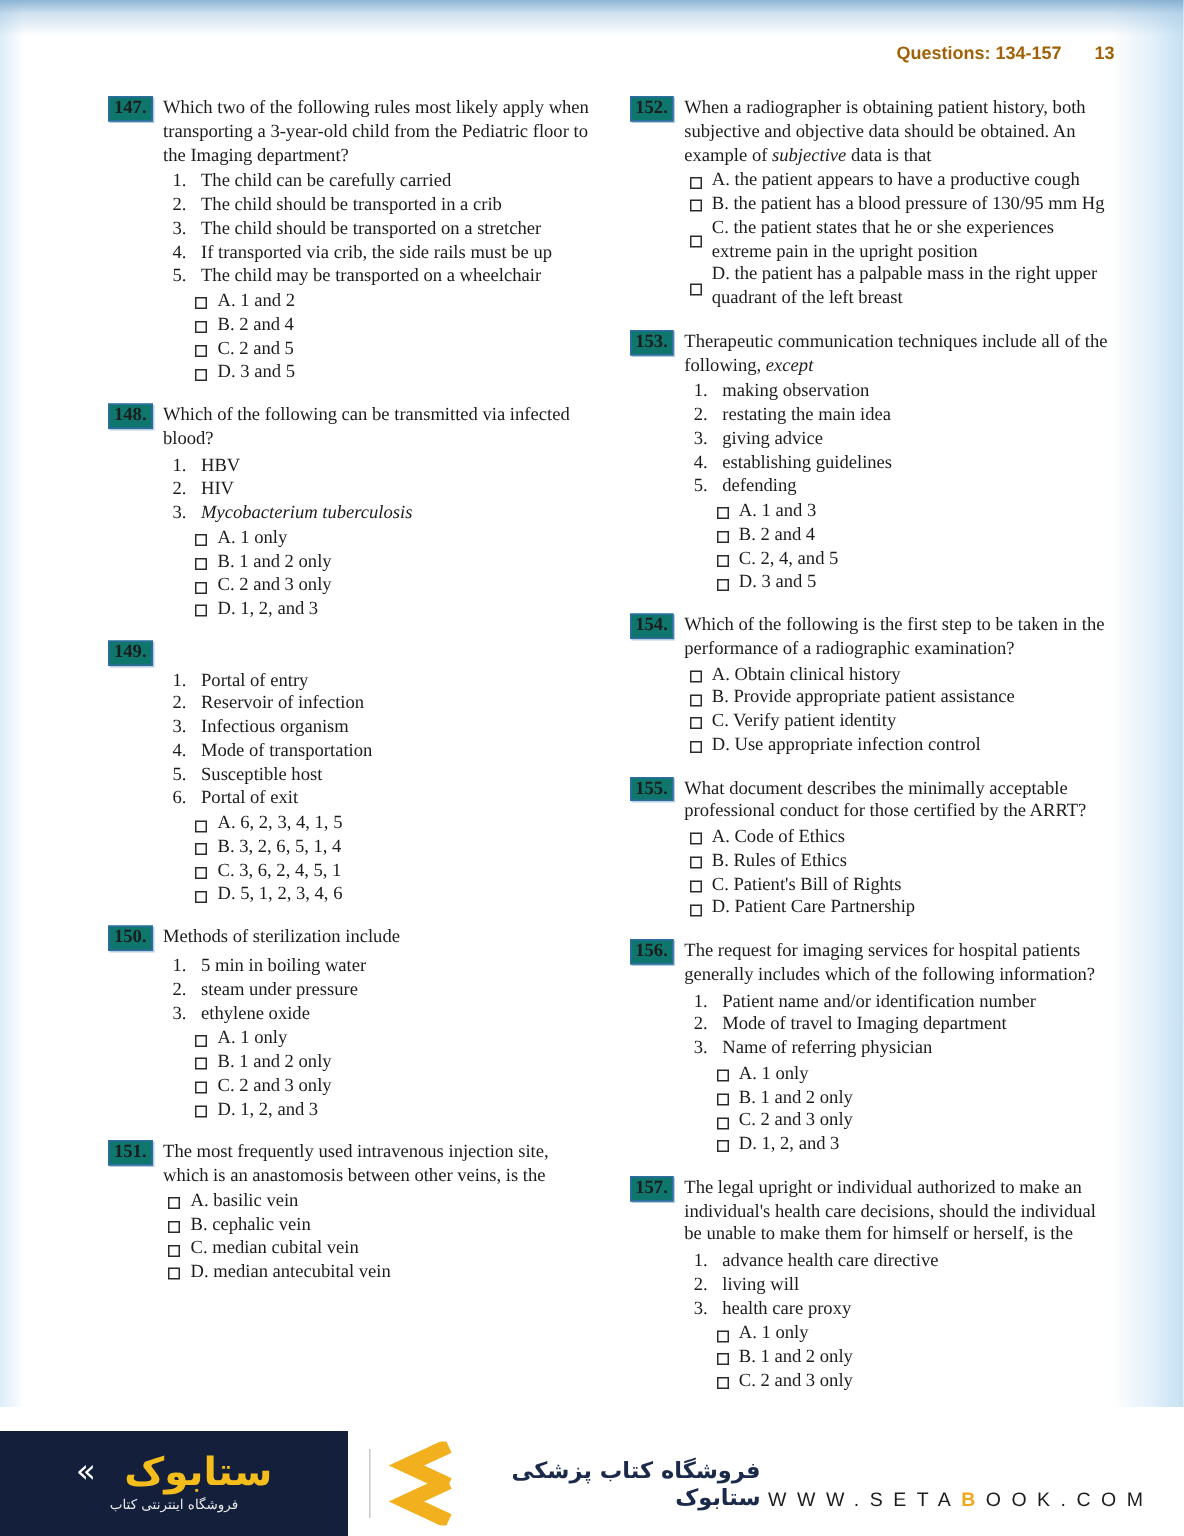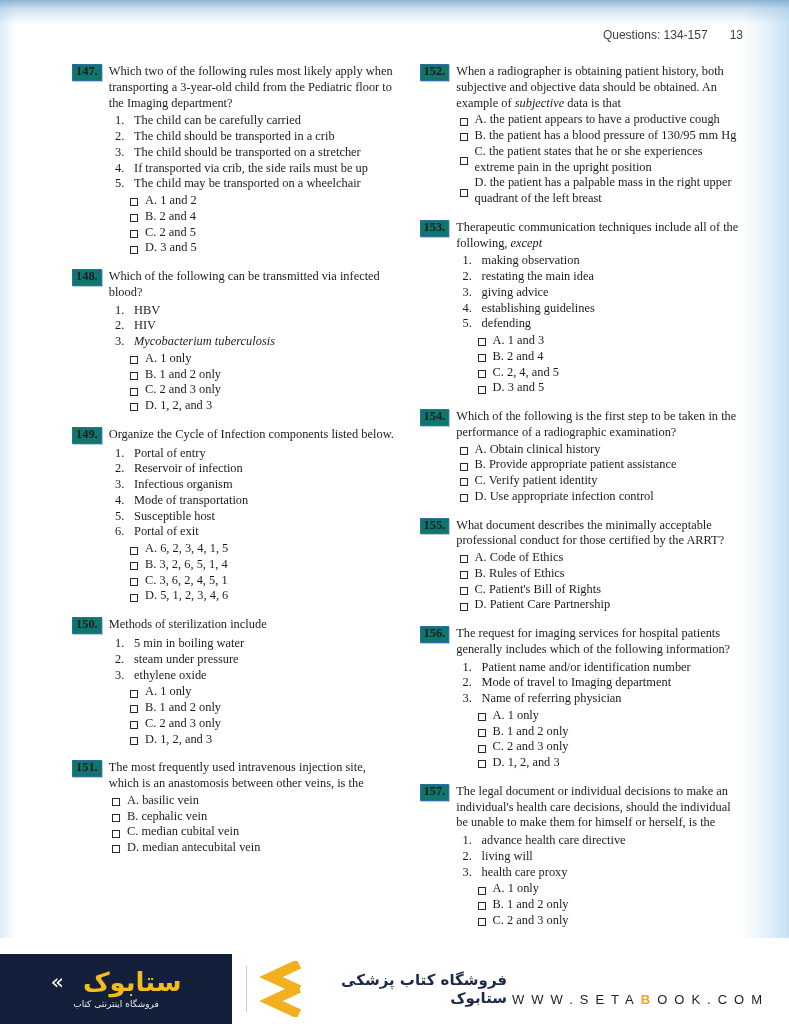--- a/index.html
+++ b/index.html
@@ -19,21 +19,21 @@
     pointer-events: none;
     background-image:
       linear-gradient(to bottom, rgba(122,168,205,0.85) 0px, rgba(160,196,224,0.5) 9px, rgba(255,255,255,0) 24px),
       linear-gradient(to left,  rgba(188,219,240,0.85) 0px, rgba(205,229,245,0.55) 22px, rgba(255,255,255,0) 48px),
       linear-gradient(to right, rgba(205,229,245,0.7) 0px, rgba(255,255,255,0) 16px);
   }
 
   .page-header {
     position: absolute; top: 28px; right: 46px;
     font-family: "Liberation Sans", sans-serif;
-    font-weight: normal; font-size: 12px; color: #404040;
+    font-weight: bold; font-size: 12px; color: #a16207;
     display: flex; gap: 22px;
   }
 
   .content {
     position: absolute; top: 64px; left: 72px; width: 673px;
     display: flex; gap: 22px;
   }
   .col { flex: 1; font-size: 12.4px; line-height: 1.27; }
 
   .q { margin-bottom: 13px; }
@@ -197,21 +197,20 @@
           </div>
           <div class="choice">
             <span class="checkbox"></span>
             <span class="choice-text">D. 1, 2, and 3</span>
           </div>
         </div>
       </div>
       <div class="q">
         <div class="q-head">
           <span class="q-num">149.</span>
-          <span class="q-text">Organize the Cycle of Infection components listed below.</span>
         </div>
         <div class="q-items">
           <div class="item">
             <span class="item-num">1.</span>
             <span class="item-text">Portal of entry</span>
           </div>
           <div class="item">
             <span class="item-num">2.</span>
             <span class="item-text">Reservoir of infection</span>
           </div>
@@ -467,21 +466,21 @@
           </div>
           <div class="choice">
             <span class="checkbox"></span>
             <span class="choice-text">D. 1, 2, and 3</span>
           </div>
         </div>
       </div>
       <div class="q">
         <div class="q-head">
           <span class="q-num">157.</span>
-          <span class="q-text">The legal document or individual decisions to make an individual's health care decisions, should the individual be unable to make them for himself or herself, is the</span>
+          <span class="q-text">The legal upright or individual authorized to make an individual's health care decisions, should the individual be unable to make them for himself or herself, is the</span>
         </div>
         <div class="q-items">
           <div class="item">
             <span class="item-num">1.</span>
             <span class="item-text">advance health care directive</span>
           </div>
           <div class="item">
             <span class="item-num">2.</span>
             <span class="item-text">living will</span>
           </div>

